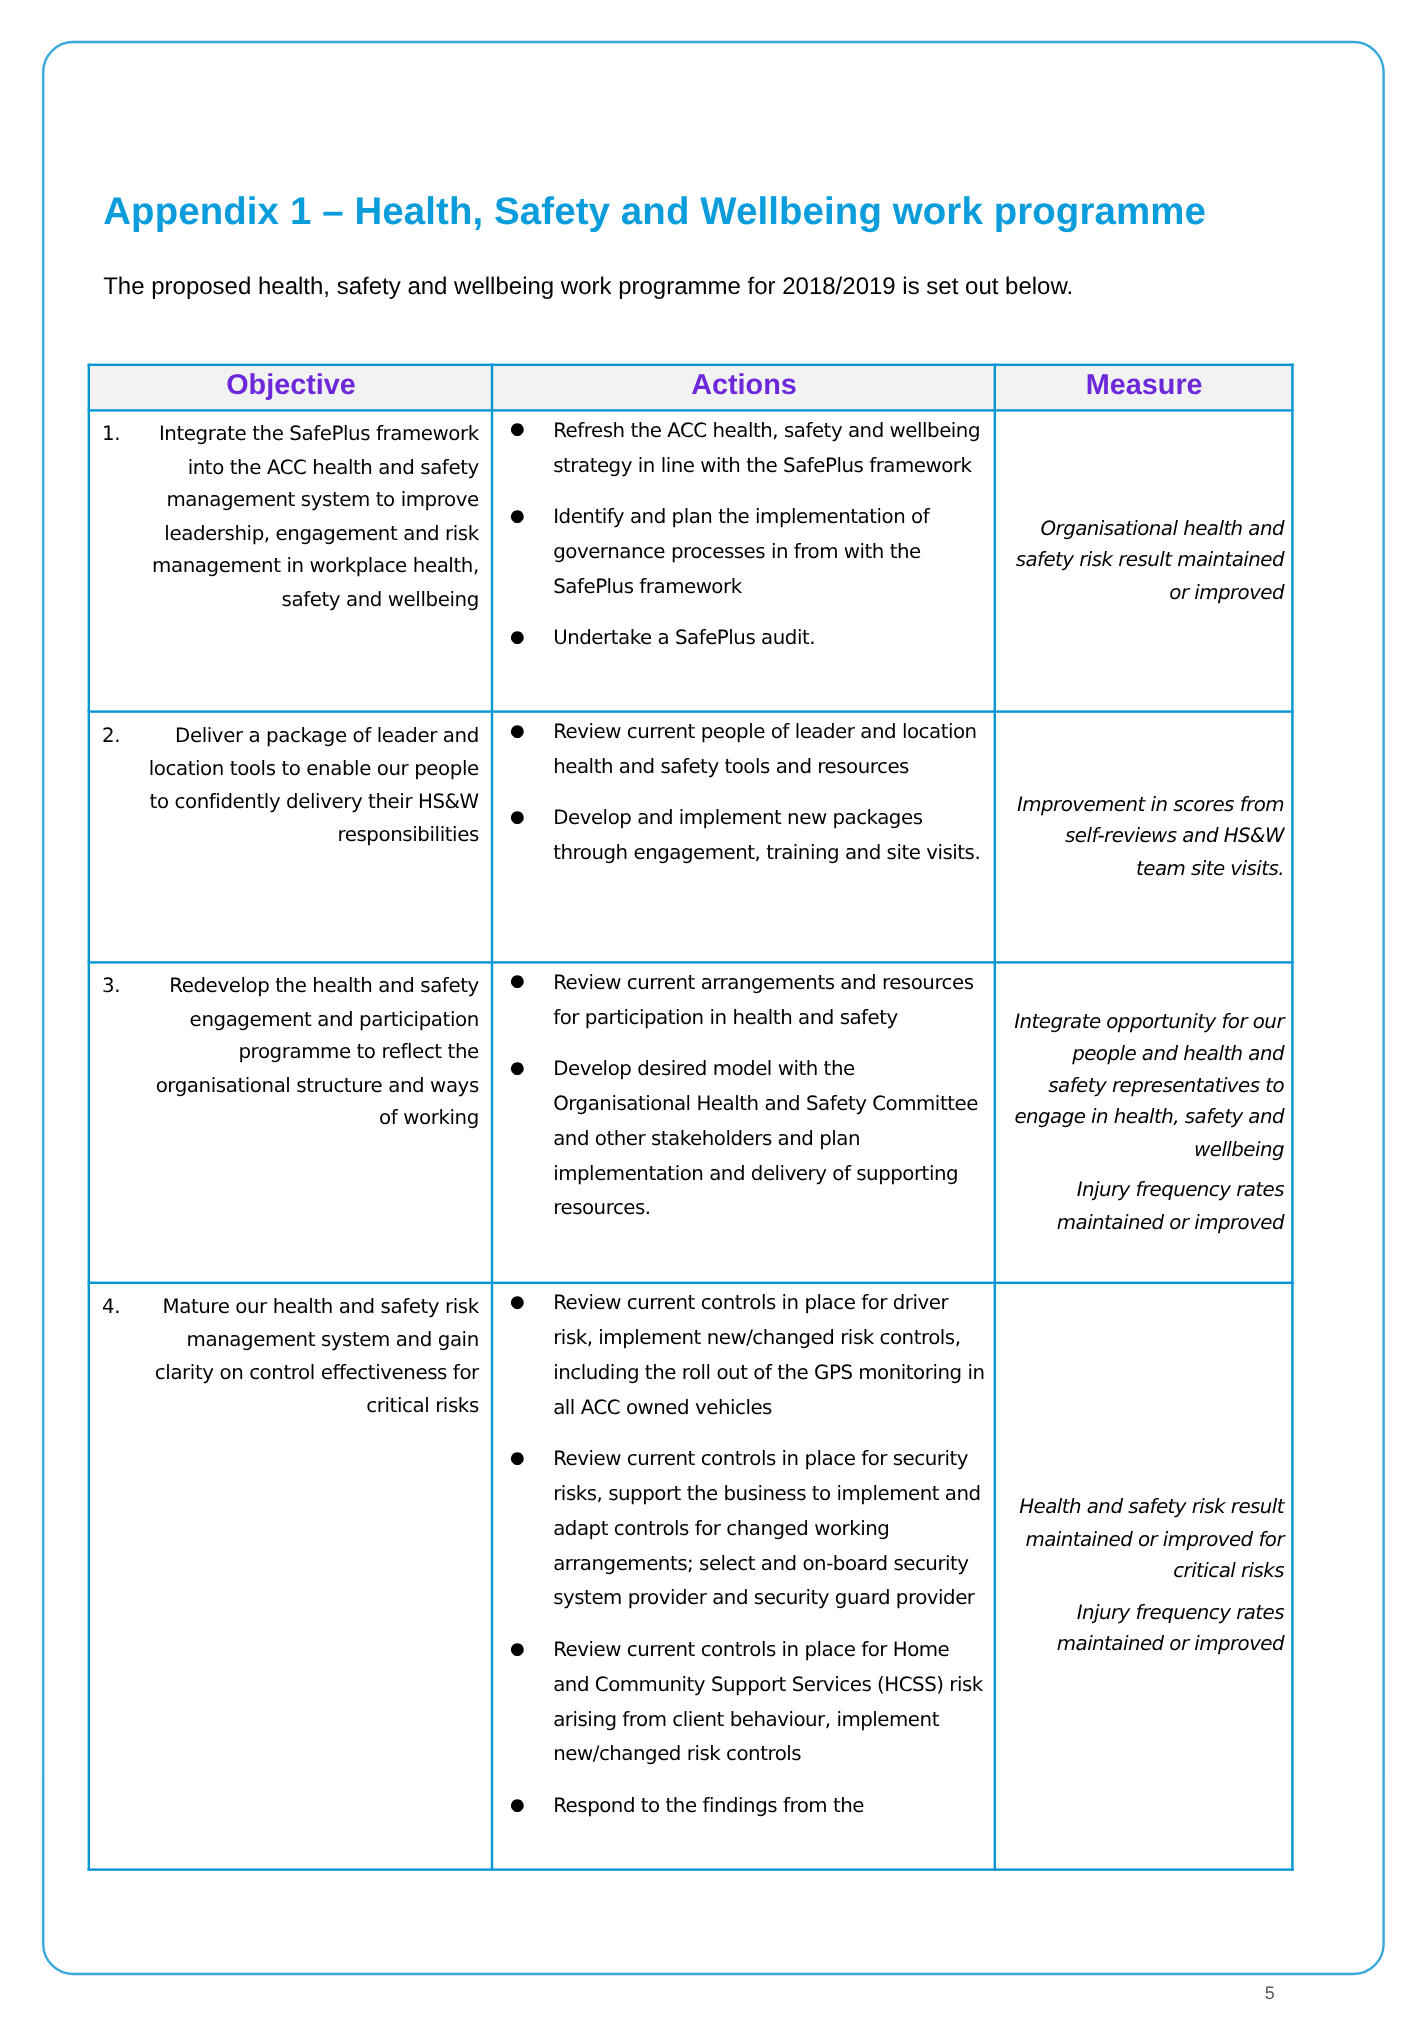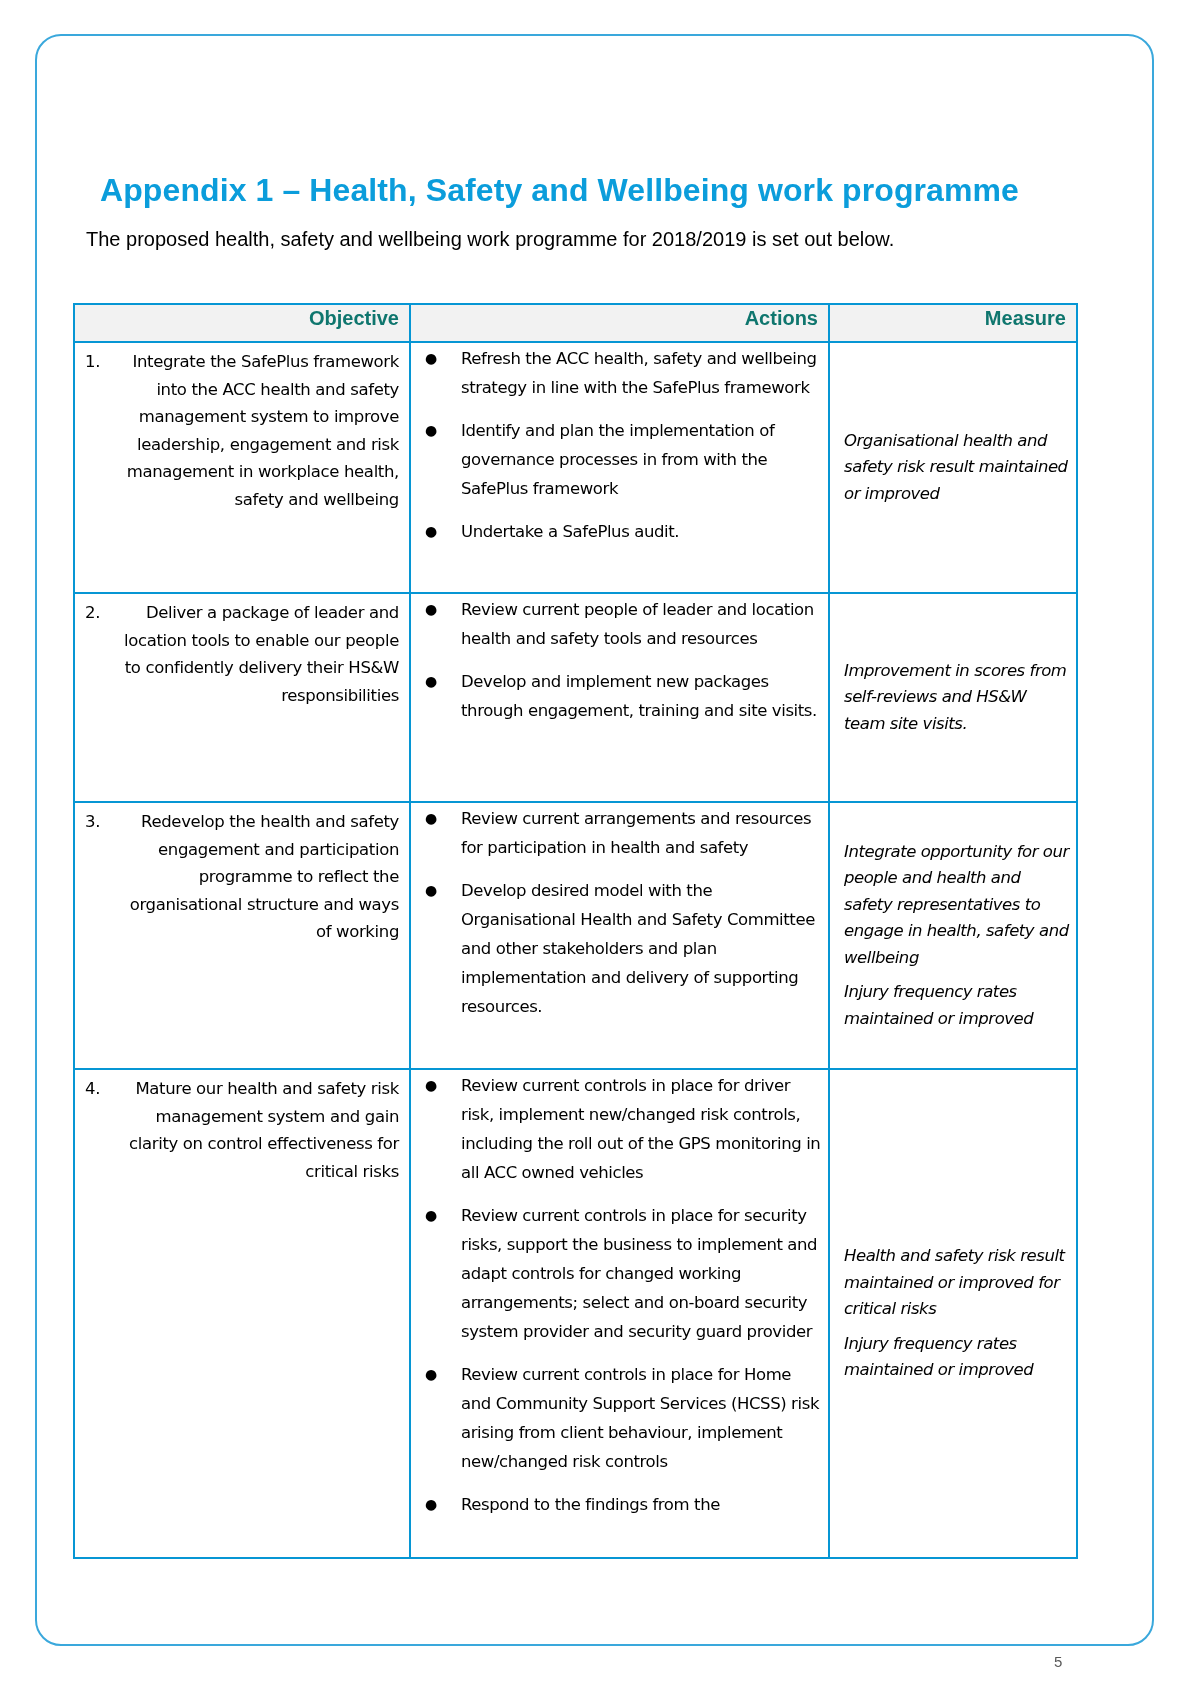--- a/index.html
+++ b/index.html
@@ -1,47 +1,47 @@
 <!DOCTYPE html>
 <html><head>
 <meta charset="utf-8">
 <style>
   html, body { margin: 0; padding: 0; background: #ffffff; }
   body { width: 1190px; height: 1684px; position: relative; overflow: hidden;
          font-family: "Liberation Sans", sans-serif; color: #000; }
   .frame { position: absolute; left: 35px; top: 34px; width: 1119px; height: 1612px;
            border: 2px solid #3aa8dc; border-radius: 26px; box-sizing: border-box; }
-  .title { position: absolute; left: 86px; top: 158px; margin: 14px;
+  .title { position: absolute; left: 86px; top: 158px; margin: 0;
            font-family: "Liberation Sans", sans-serif; font-weight: bold;
            font-size: 32px; color: #0b9ddb; letter-spacing: 0.1px; white-space: nowrap; }
   .intro { position: absolute; left: 86px; top: 228px; margin: 0;
            font-size: 20px; color: #000; white-space: nowrap; }
   table.prog { position: absolute; left: 73px; top: 303px; width: 1003px;
                border-collapse: collapse; table-layout: fixed; }
   table.prog th, table.prog td { border: 2px solid #0696d4; vertical-align: top; }
-  table.prog th { background: #f2f2f2; color: #0f766e; text-align: right;
+  table.prog th { background: #f2f2f2; color: #6d28d9; text-align: center;
                   font-family: "Liberation Sans", sans-serif; font-weight: bold;
-                  font-size: 20px; height: 34px; padding: 2px 10px 0 11px; }
+                  font-size: 24px; height: 34px; padding: 2px 10px 0 11px; }
   col.c1 { width: 336px; } col.c2 { width: 419px; } col.c3 { width: 248px; }
   td.obj { font-family: "DejaVu Sans", sans-serif; font-size: 16.5px; line-height: 27.5px;
            padding: 5px 10px 8px 10px; letter-spacing: -0.35px; }
   .obj-wrap { display: flex; }
   .obj-num { width: 36px; flex: none; }
   .obj-text { flex: 1; text-align: right; }
   td.act { font-family: "DejaVu Sans", sans-serif; font-size: 16.5px; line-height: 29px;
            padding: 1px 6px 4px 10px; letter-spacing: -0.4px; }
   td.act ul { list-style: none; margin: 0; padding: 0; }
   td.act li { display: flex; margin-bottom: 14px; }
   td.act li:last-child { margin-bottom: 4px; }
   .bullet { width: 36px; flex: none; padding-left: 4px; font-size: 14px; }
   .act-text { flex: 1; }
   td.meas { vertical-align: middle !important; font-family: "DejaVu Sans", sans-serif;
             font-style: italic; font-size: 16.5px; line-height: 26.5px;
             padding: 6px 6px 6px 10px; letter-spacing: -0.45px; }
-  td.meas p { margin: 0 0 8px 4px; }
+  td.meas p { margin: 0 0 8px 4px; text-align: right; }
   td.meas p:last-child { margin-bottom: 0; }
   tr.r1 td { height: 236px; } tr.r2 td { height: 194px; }
   tr.r3 td { height: 252px; } tr.r4 td { height: 474px; }
   .page-num { position: absolute; left: 1054px; top: 1653px; font-size: 15px; color: #595959; }
 </style>
 </head>
 <body>
 
 <div class="frame"></div>
 

